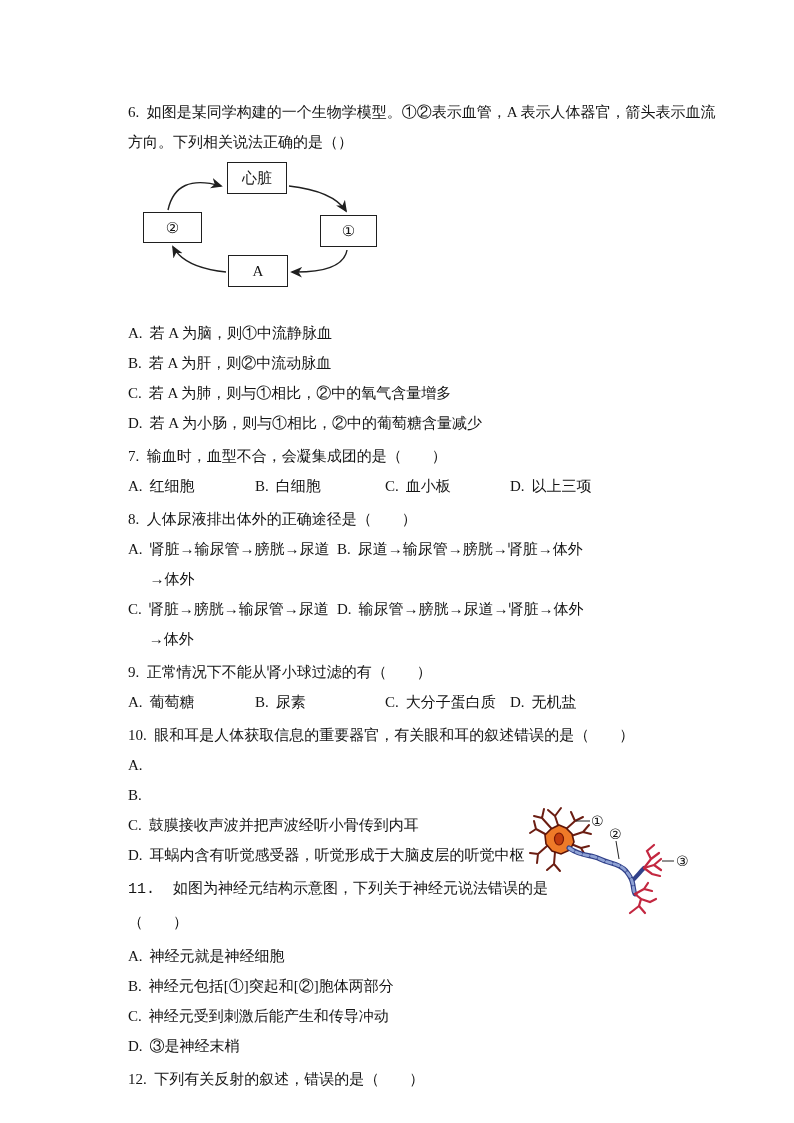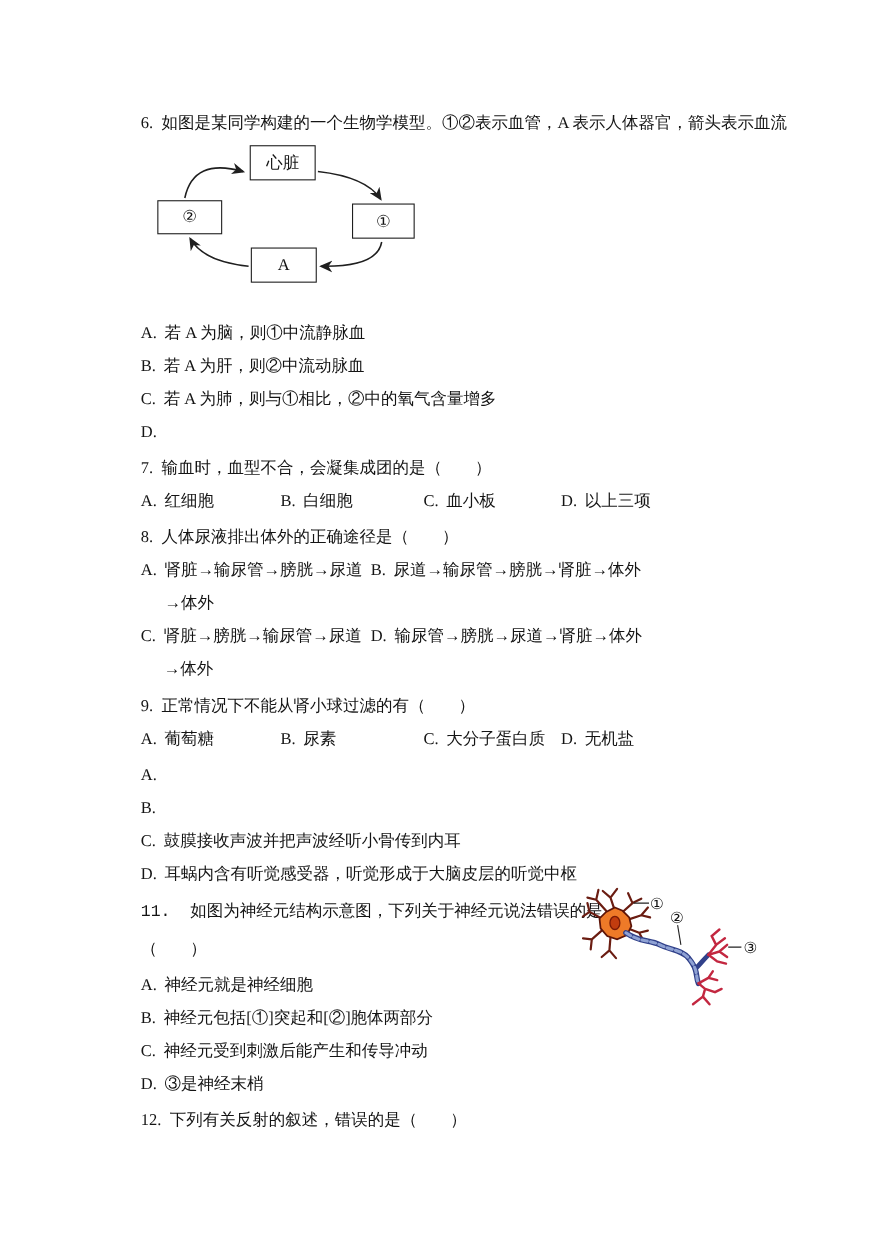--- a/index.html
+++ b/index.html
@@ -30,20 +30,21 @@
   .neuron { position:absolute; left:527px; top:804px; }
 </style>
 </head>
 <body>
 
 <div class="page">
   <div class="content">
 
     <section class="qblock">
       <div class="stem">6.  如图是某同学构建的一个生物学模型。①②表示血管，A 表示人体器官，箭头表示血流</div>
+      <div class="stem">方向。下列相关说法正确的是（）</div>
 
       <div class="diagram">
         <svg width="280" height="161" viewBox="0 0 280 161">
           <defs>
             <marker id="ah" viewBox="0 0 10 10" refX="8" refY="5" markerWidth="9" markerHeight="9" orient="auto-start-reverse">
               <path d="M0,0.8 L9.5,5 L0,9.2 L2.8,5 Z" fill="#1f1f1f"></path>
             </marker>
           </defs>
           <path d="M 40 53 Q 48 16, 93 29" fill="none" stroke="#1f1f1f" stroke-width="1.4" marker-end="url(#ah)"></path>
           <path d="M 161 29 Q 205 34, 218 54" fill="none" stroke="#1f1f1f" stroke-width="1.4" marker-end="url(#ah)"></path>
@@ -63,20 +64,21 @@
       <div class="opt">
         <span class="olab">B.</span>
         <span class="optline">若 A 为肝，则②中流动脉血</span>
       </div>
       <div class="opt">
         <span class="olab">C.</span>
         <span class="optline">若 A 为肺，则与①相比，②中的氧气含量增多</span>
       </div>
       <div class="opt">
         <span class="olab">D.</span>
+        <span class="optline">若 A 为小肠，则与①相比，②中的葡萄糖含量减少</span>
       </div>
     </section>
 
     <section class="qblock">
       <div class="stem">7.  输血时，血型不合，会凝集成团的是（　　）</div>
       <div class="row4">
         <span class="cell c1">
           <span class="olab">A.</span>
           <span>红细胞</span>
         </span>
@@ -135,20 +137,21 @@
           <span>大分子蛋白质</span>
         </span>
         <span class="cell">
           <span class="olab">D.</span>
           <span>无机盐</span>
         </span>
       </div>
     </section>
 
     <section class="qblock">
+      <div class="stem">10.  眼和耳是人体获取信息的重要器官，有关眼和耳的叙述错误的是（　　）</div>
       <div class="opt">
         <span class="olab">A.</span>
       </div>
       <div class="opt">
         <span class="olab">B.</span>
       </div>
       <div class="opt">
         <span class="olab">C.</span>
         <span class="optline">鼓膜接收声波并把声波经听小骨传到内耳</span>
       </div>

